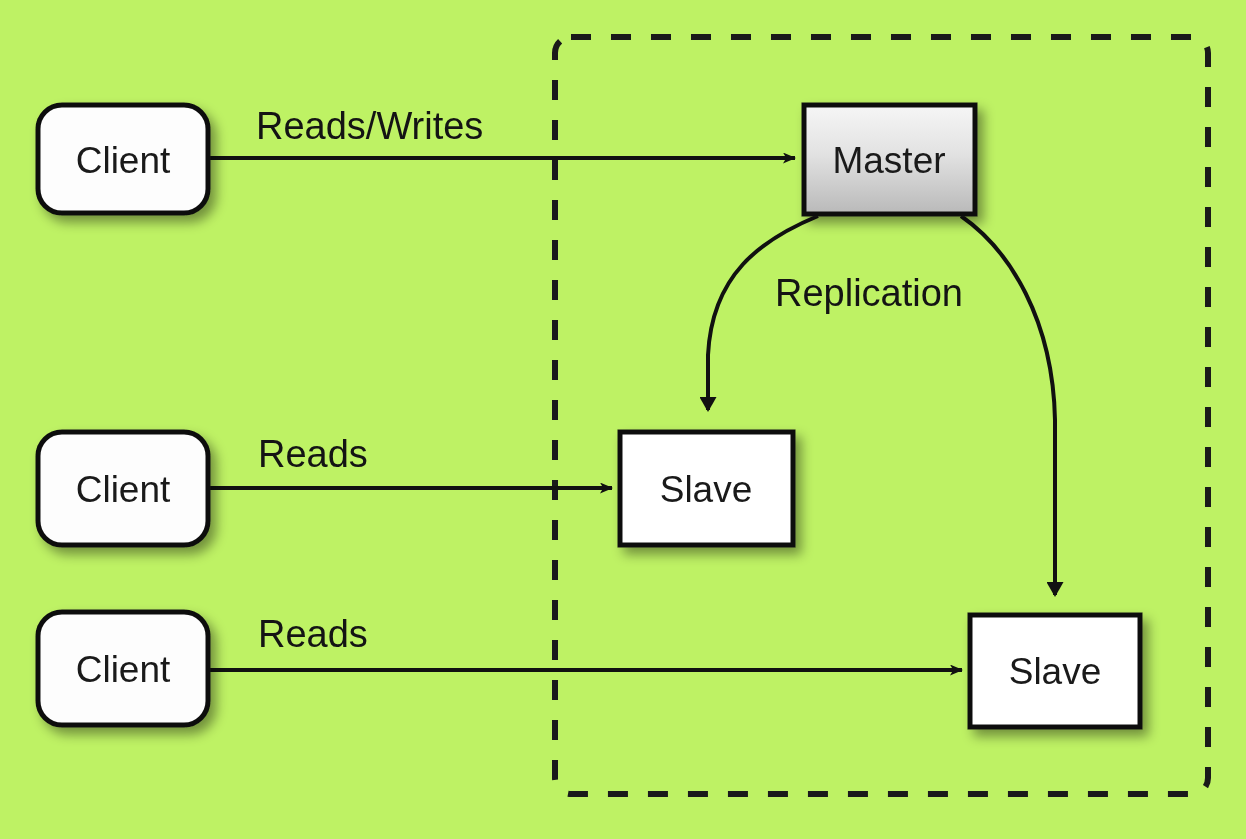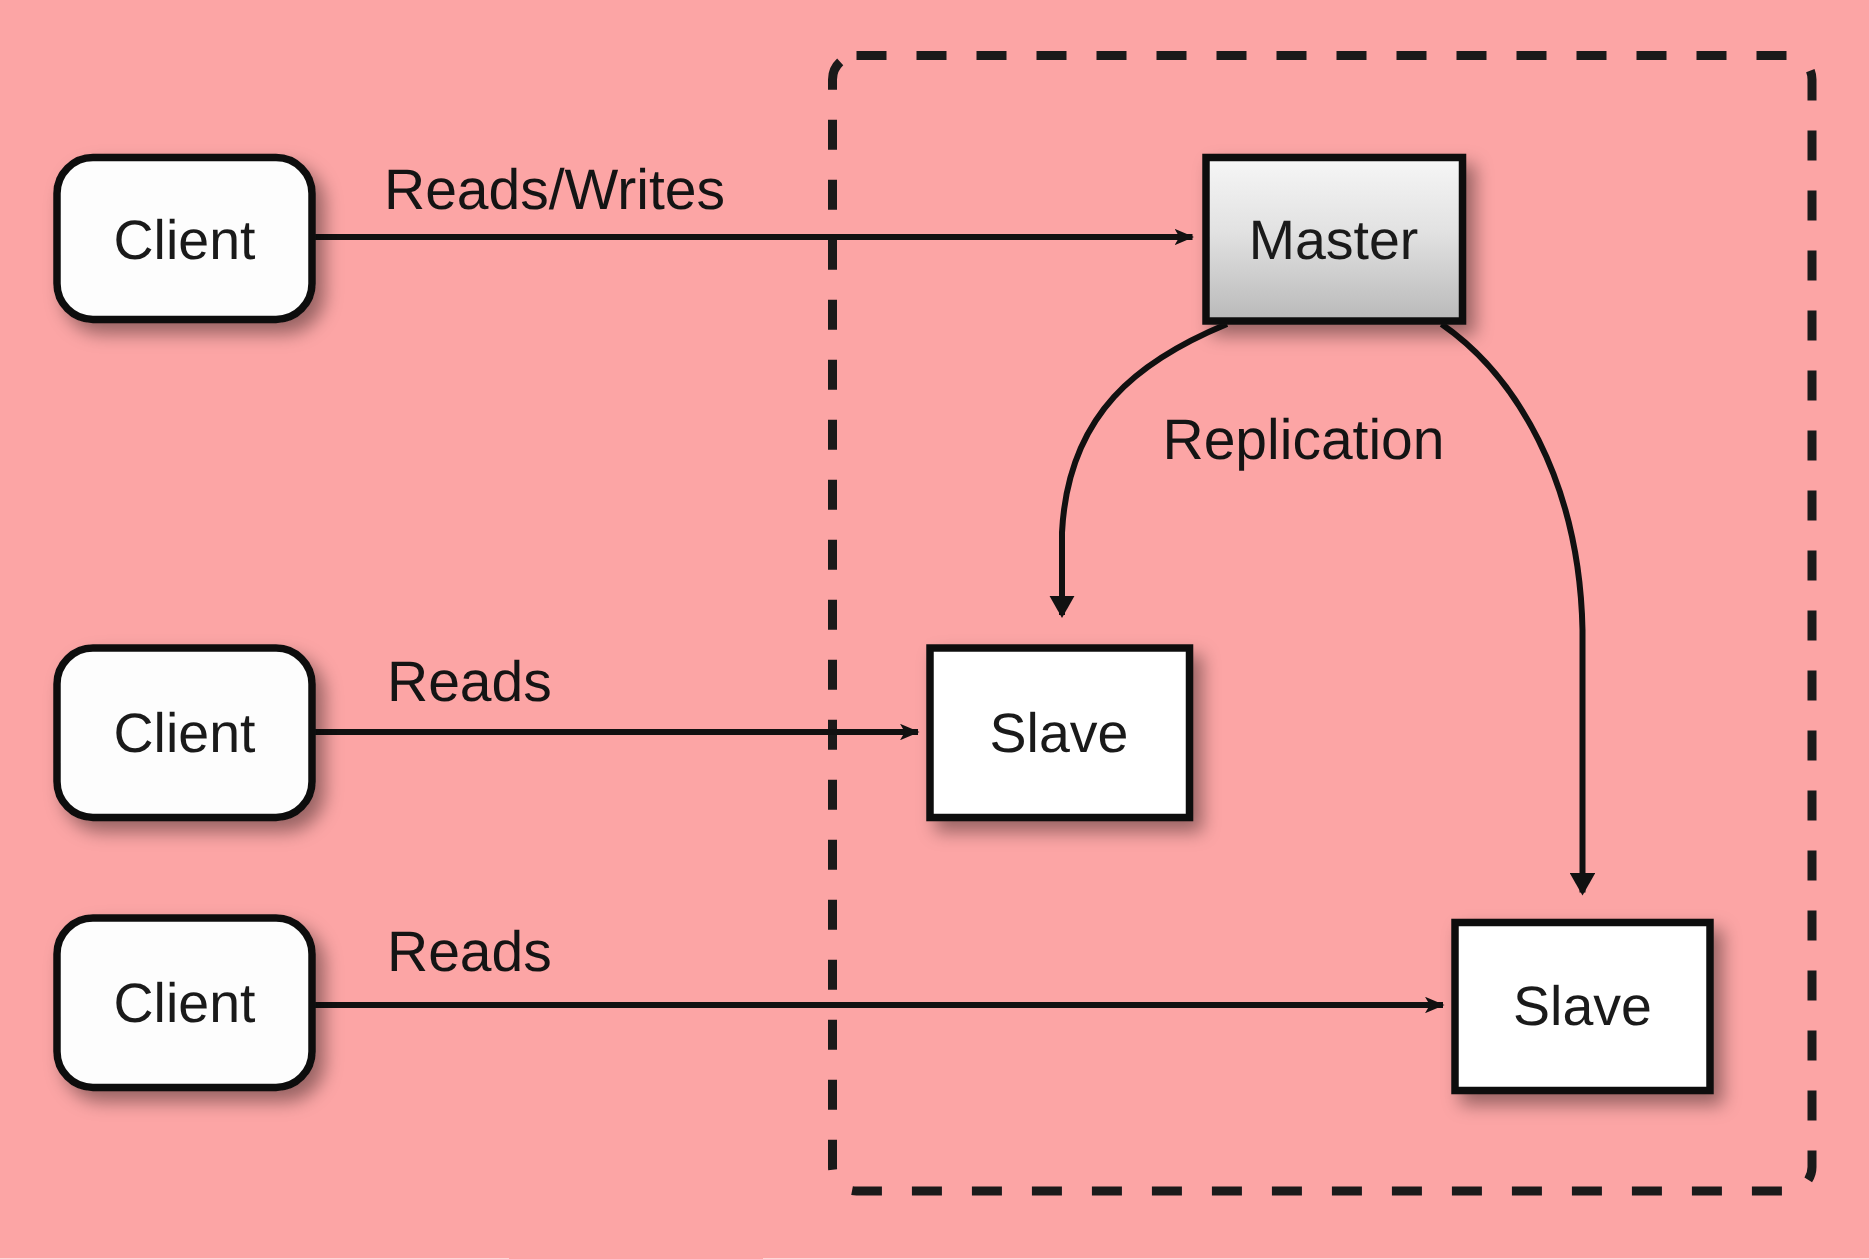--- a/index.html
+++ b/index.html
@@ -7,21 +7,21 @@
     padding: 0;
     background: #ffffff;
   }
   body {
     font-family: "Liberation Sans", sans-serif;
   }
   #canvas {
     position: relative;
     width: 1246px;
     height: 839px;
-    background: #fca5a5;
+    background: #bef264;
     overflow: hidden;
   }
   svg#diagram {
     position: absolute;
     top: 0;
     left: 0;
     width: 1246px;
     height: 839px;
   }
   .node-label {

